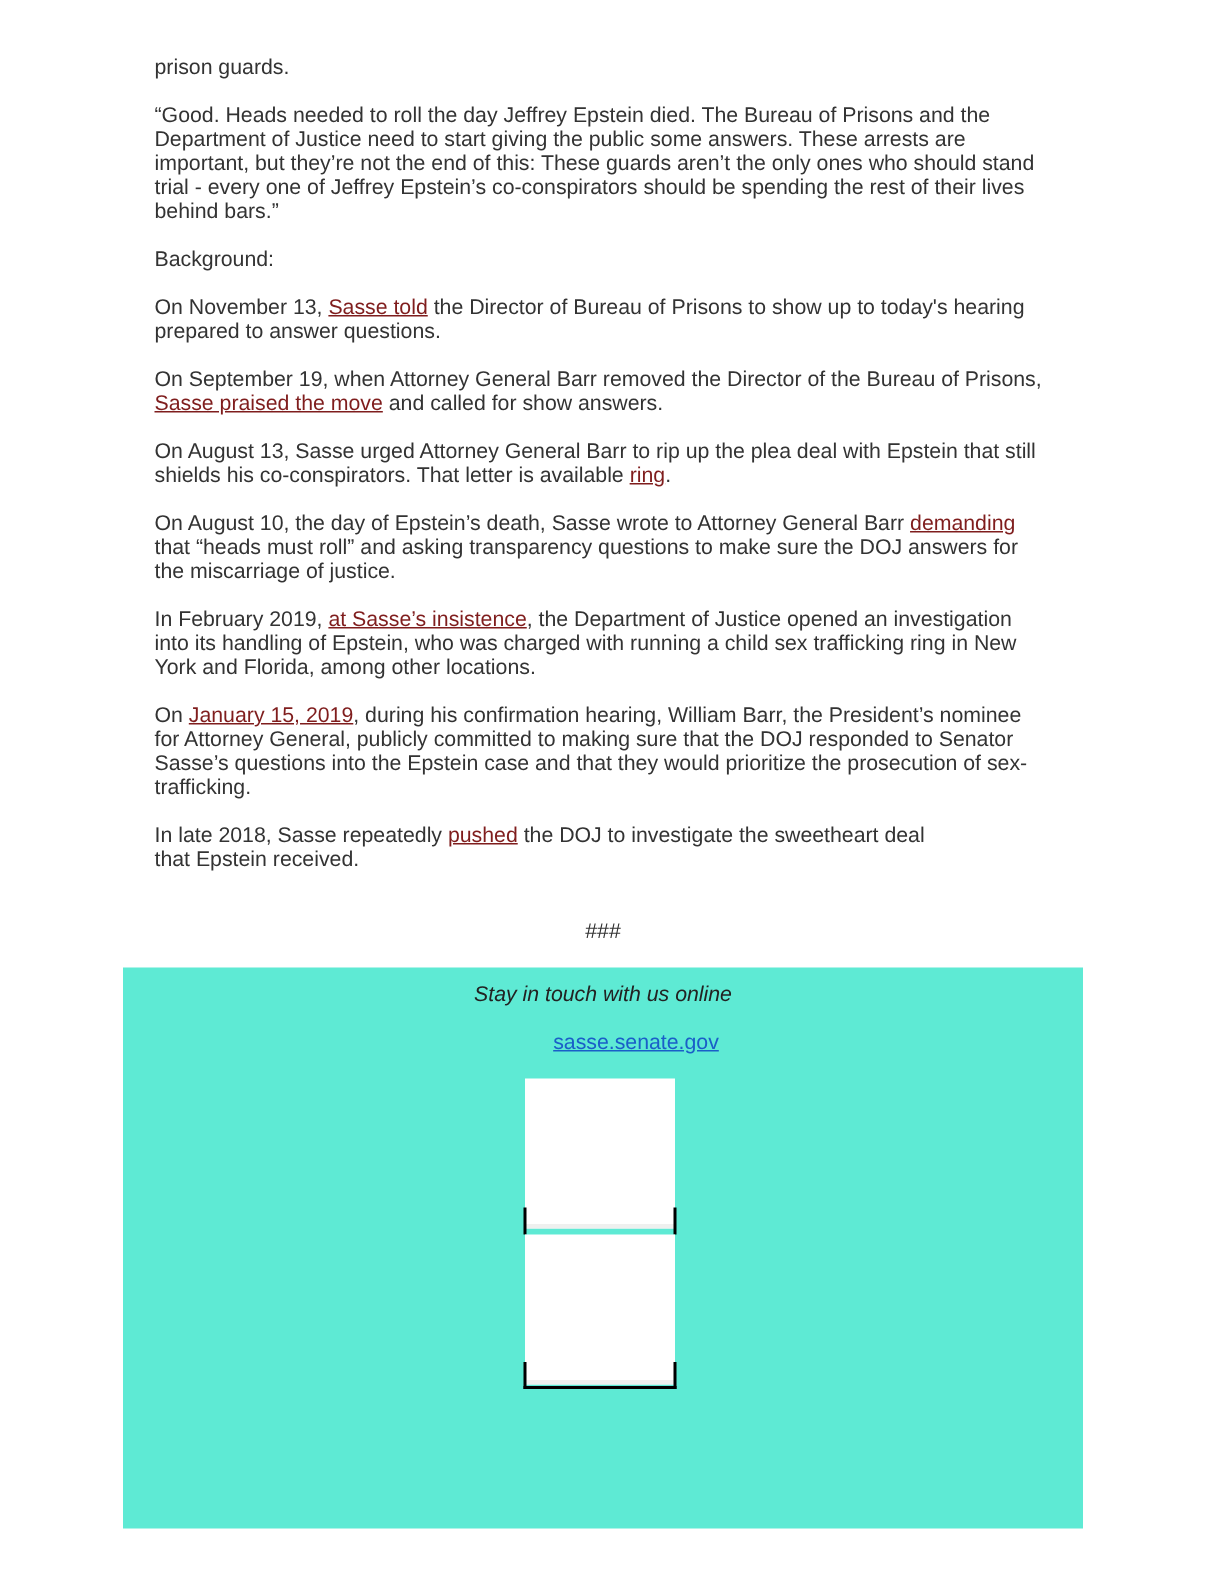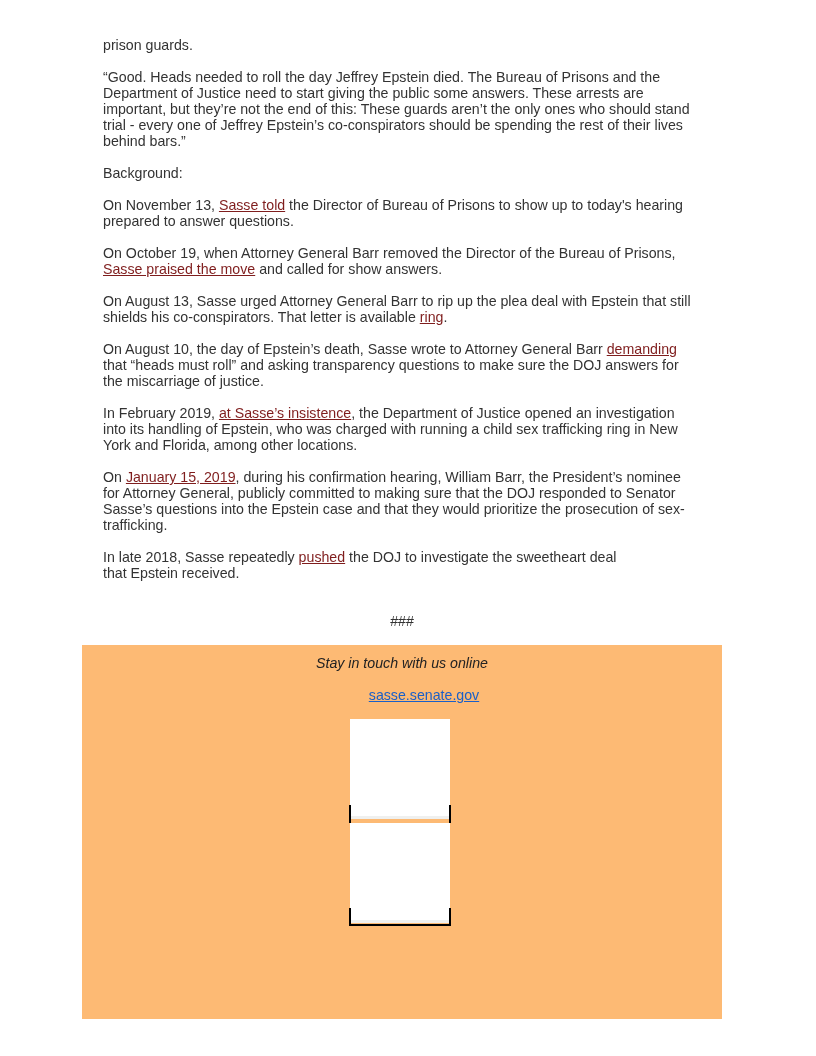--- a/index.html
+++ b/index.html
@@ -41,21 +41,21 @@
       top: 613px;
       text-align: center;
       color: #333333;
     }
     .footer-box {
       position: absolute;
       left: 82px;
       top: 645px;
       width: 640px;
       height: 374px;
-      background: #fdba74;
+      background: #5eead4;
     }
     .footer-tagline {
       position: absolute;
       left: 0;
       width: 640px;
       top: 10px;
       text-align: center;
       font-style: italic;
       color: #222222;
     }
@@ -105,21 +105,21 @@
 <div class="content">
   <p class="para">prison guards.</p>
   <p class="para">“Good. Heads needed to roll the day Jeffrey Epstein died. The Bureau of Prisons and the Department of Justice need to start giving the public some answers. These arrests are important, but they’re not the end of this: These guards aren’t the only ones who should stand trial - every one of Jeffrey Epstein’s co-conspirators should be spending the rest of their lives behind bars.”</p>
   <p class="para">Background:</p>
 
   <p class="para">
     <span>On November 13, </span><a class="link">Sasse told</a><span> the Director of Bureau of Prisons to show up to today's hearing prepared to answer questions.</span>
   </p>
 
   <p class="para">
-    <span>On October 19, when Attorney General Barr removed the Director of the Bureau of Prisons, </span><a class="link">Sasse praised the move</a><span> and called for show answers.</span>
+    <span>On September 19, when Attorney General Barr removed the Director of the Bureau of Prisons, </span><a class="link">Sasse praised the move</a><span> and called for show answers.</span>
   </p>
 
   <p class="para">
     <span>On August 13, Sasse urged Attorney General Barr to rip up the plea deal with Epstein that still shields his co-conspirators. That letter is available </span><a class="link">ring</a><span>.</span>
   </p>
 
   <p class="para">
     <span>On August 10, the day of Epstein’s death, Sasse wrote to Attorney General Barr </span><a class="link">demanding</a><span> that “heads must roll” and asking transparency questions to make sure the DOJ answers for the miscarriage of justice.</span>
   </p>
 

